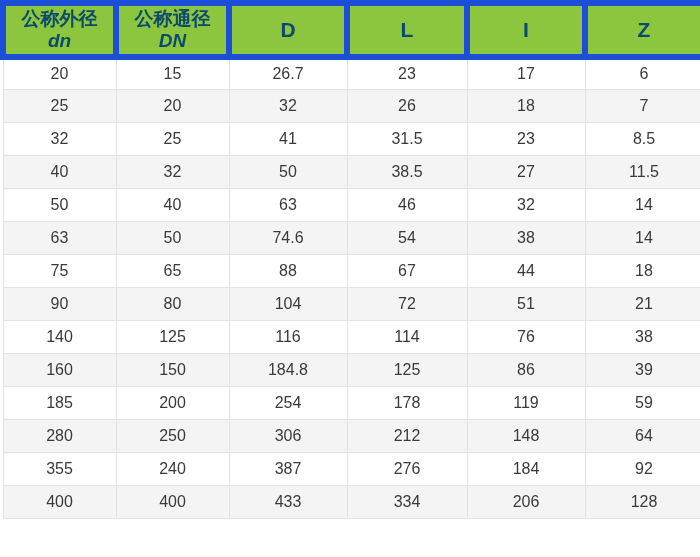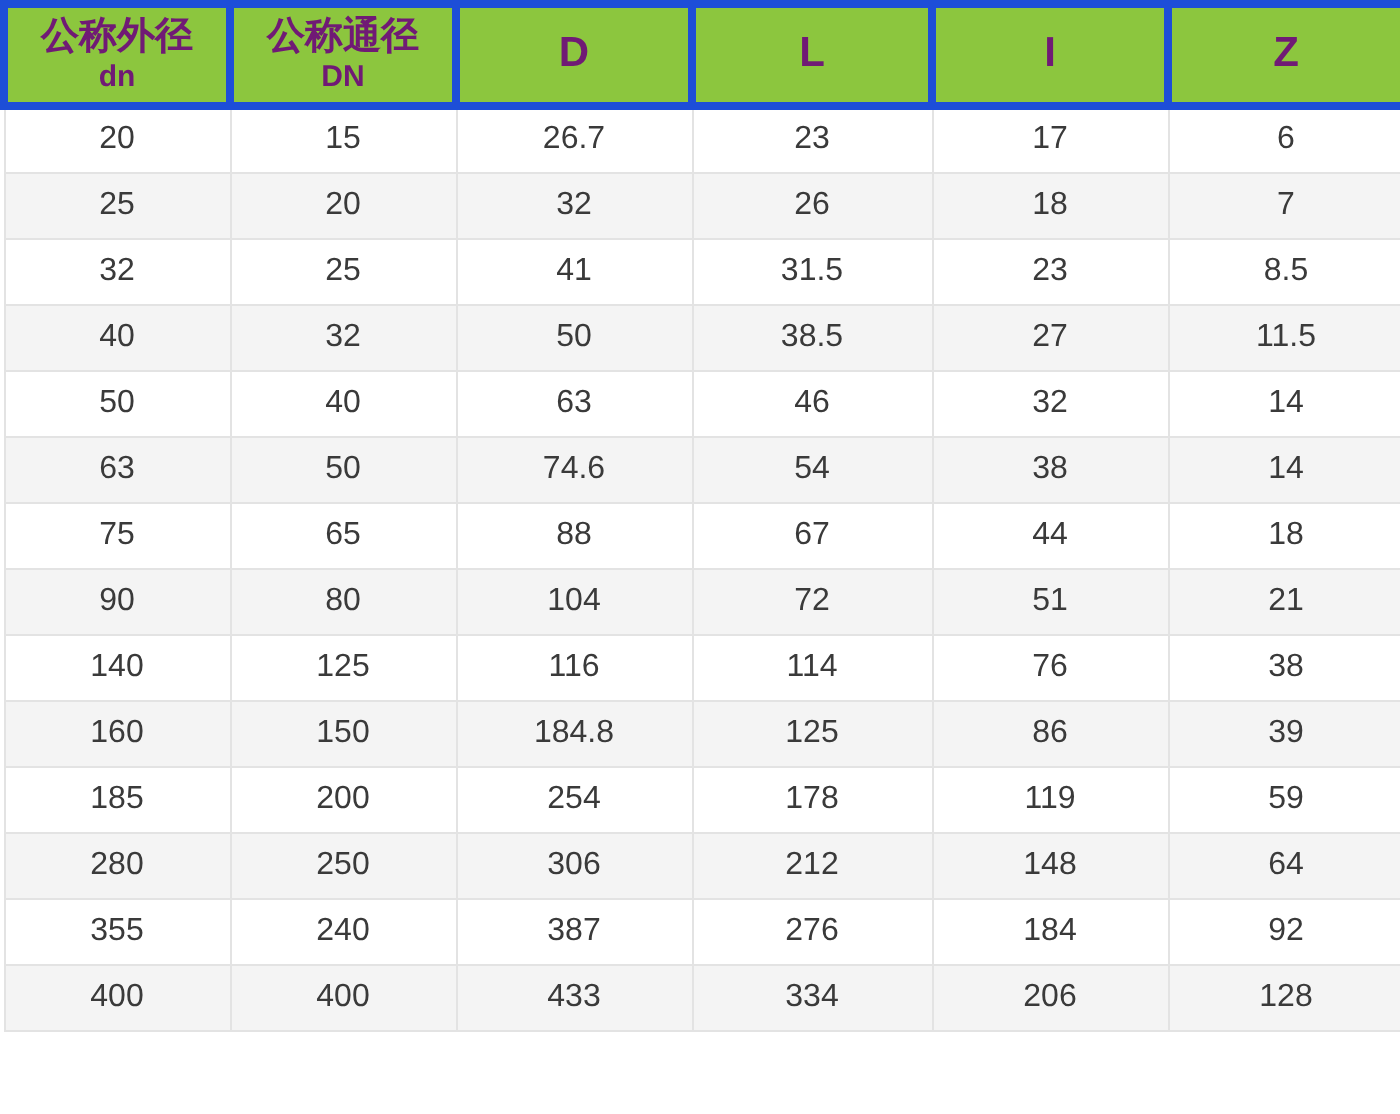--- a/index.html
+++ b/index.html
@@ -21,36 +21,37 @@
   }
   #spec-table col.c0 { width: 113px; }
   #spec-table col.c1 { width: 113px; }
   #spec-table col.c2 { width: 118px; }
   #spec-table col.c3 { width: 120px; }
   #spec-table col.c4 { width: 118px; }
   #spec-table col.c5 { width: 118px; }
 
   #spec-table thead th {
     background: #8CC63E;
-    color: #701a75;
+    color: #0c4a6e;
     font-size: 19px;
     font-weight: bold;
     line-height: 1.15;
     height: 51px;
     padding: 2px 4px;
     text-align: center;
     vertical-align: middle;
-    border: 4px solid #1d4ed8;
+    border: 6px solid #1d4ed8;
     box-sizing: border-box;
   }
   #spec-table thead th .sub {
     display: block;
-    font-size: 15px;
+    font-size: 19px;
     font-weight: bold;
     line-height: 1.15;
+    font-style: italic;
   }
   #spec-table thead th .single {
     display: block;
     font-size: 21px;
     font-weight: bold;
   }
 
   #spec-table tbody td {
     height: 33px;
     font-size: 16px;

